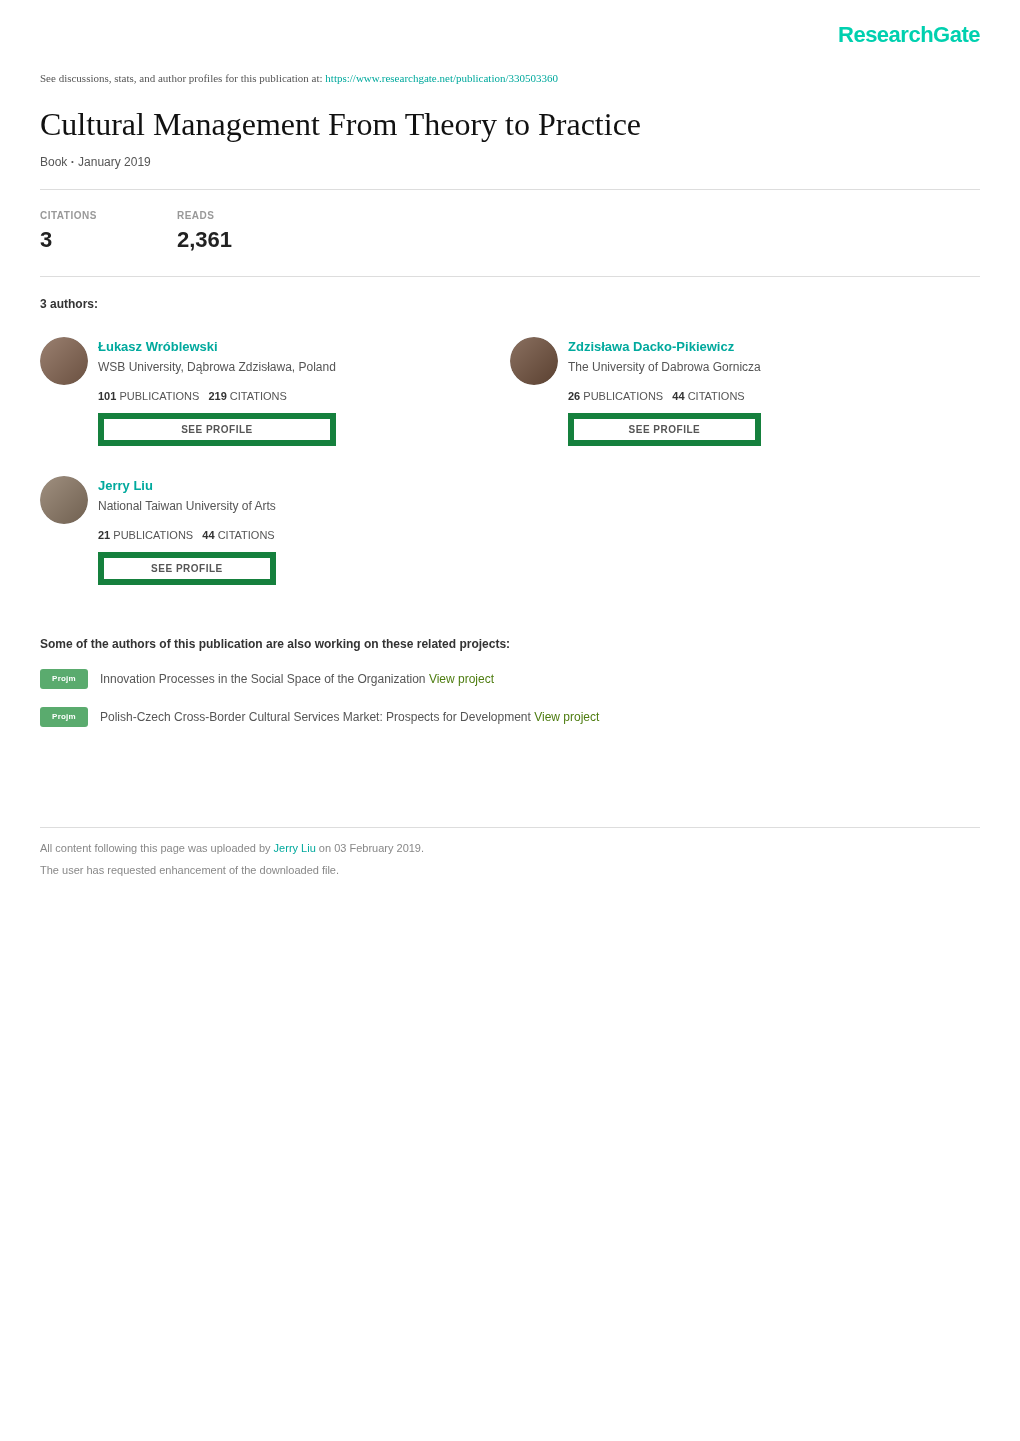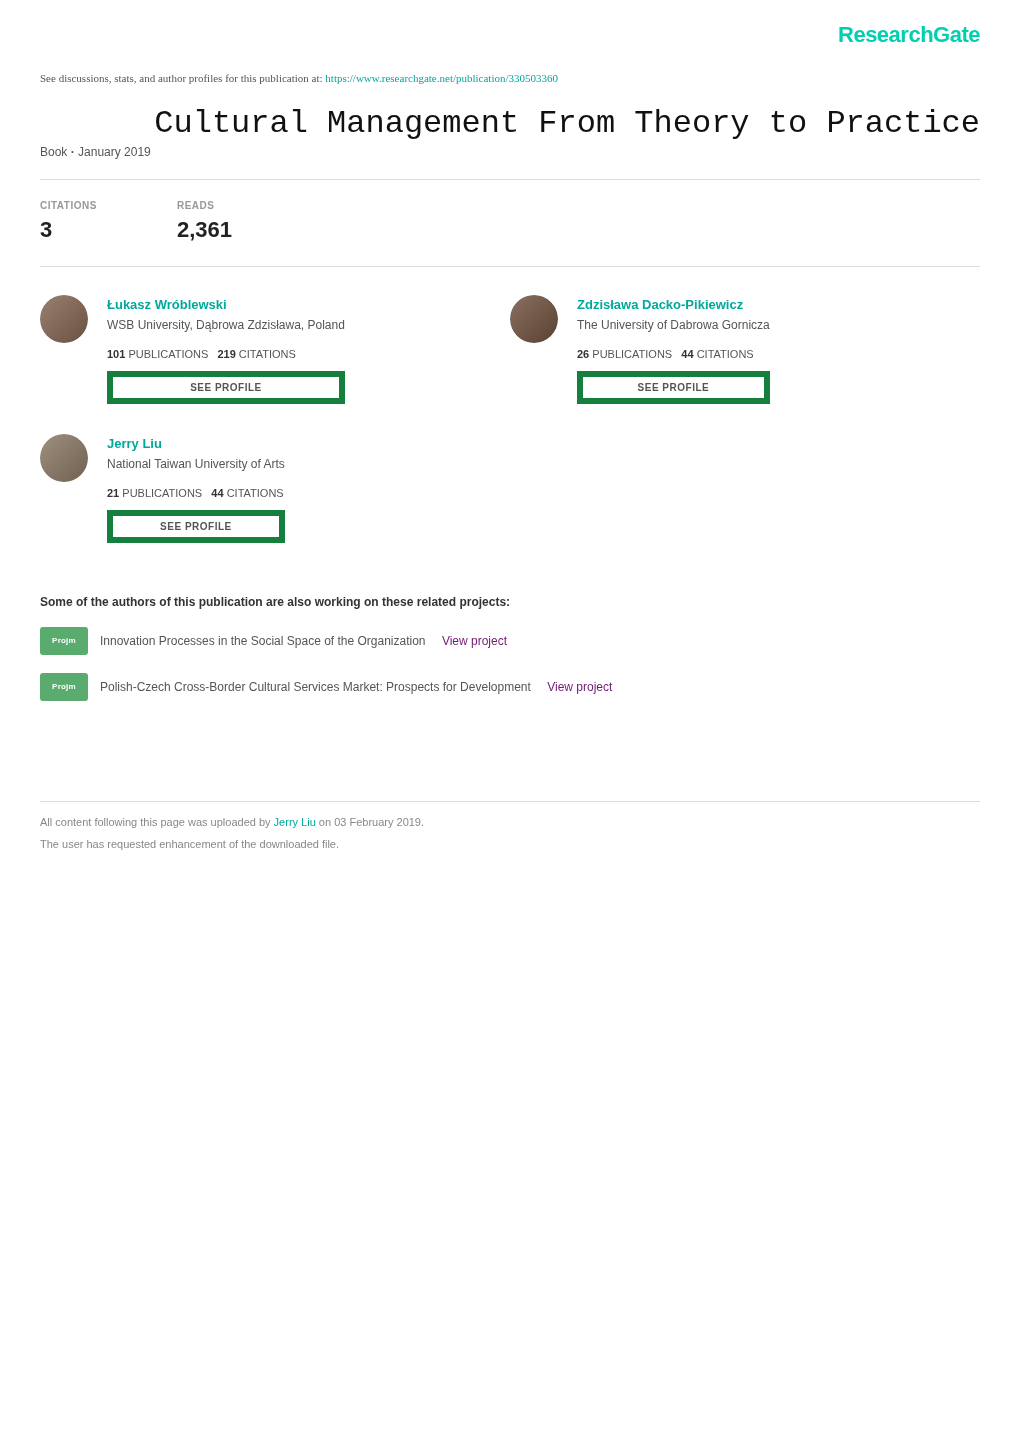--- a/index.html
+++ b/index.html
@@ -34,23 +34,23 @@
       display: block;
     }
     .see-discussions-link a {
       color: #00a99d;
       text-decoration: none;
     }
     .page-title {
       font-size: 32px;
       font-weight: 400;
       color: #111;
-      font-family: Liberation Mono, monospace;
+      margin-bottom: 10px;
+      font-family: Liberation Serif, serif;
       line-height: 1.2;
-      text-align: right;
     }
     .book-label {
       font-size: 12px;
       font-weight: bold;
       color: #555;
       font-family: Arial, sans-serif;
       margin-bottom: 18px;
     }
     .book-label span {
       font-weight: normal;
@@ -91,21 +91,21 @@
       margin-bottom: 14px;
     }
     .authors-grid {
       display: flex;
       flex-wrap: wrap;
       gap: 0;
     }
     .author-card {
       display: flex;
       align-items: flex-start;
-      gap: 19px;
+      gap: 10px;
       width: 50%;
       padding: 10px 0 20px 0;
     }
     .author-card.full-width {
       width: 50%;
     }
     .author-avatar {
       width: 48px;
       height: 48px;
       border-radius: 50%;
@@ -184,21 +184,21 @@
       margin-bottom: 16px;
     }
     .project-item {
       display: flex;
       align-items: center;
       gap: 12px;
       margin-bottom: 18px;
     }
     .project-thumbnail {
       width: 48px;
-      height: 28px;
+      height: 20px;
       border-radius: 3px;
       flex-shrink: 0;
       display: flex;
       align-items: center;
       justify-content: center;
       font-size: 8px;
       font-weight: bold;
       color: #fff;
       font-family: Arial, sans-serif;
       letter-spacing: 0.03em;
@@ -207,23 +207,22 @@
     }
     .project-thumbnail.green {
       background: #5aab6e;
     }
     .project-text {
       font-size: 12px;
       color: #555;
       font-family: Arial, sans-serif;
     }
     .project-text a {
-      color: #701a75;
+      color: #4d7c0f;
       text-decoration: none;
-      margin-left: 13px;
     }
     .footer-section {
       margin-top: 100px;
       border-top: 1px solid #ddd;
       padding-top: 12px;
     }
     .footer-text {
       font-size: 11px;
       color: #888;
       font-family: Arial, sans-serif;
@@ -261,20 +260,21 @@
     </div>
     <div class="stat-block">
       <div class="stat-label">READS</div>
       <div class="stat-value">2,361</div>
     </div>
   </div>
 
   <hr class="divider">
 
   <div class="authors-section">
+    <div class="authors-title">3 authors:</div>
     <div class="authors-grid">
 
       <div class="author-card">
         <div class="author-avatar">
           <div class="avatar-placeholder avatar-lukasz"></div>
         </div>
         <div class="author-info">
           <span class="author-name">Łukasz Wróblewski</span>
           <span class="author-affiliation">WSB University, Dąbrowa Zdzisława, Poland</span>
           <span class="author-stats">

